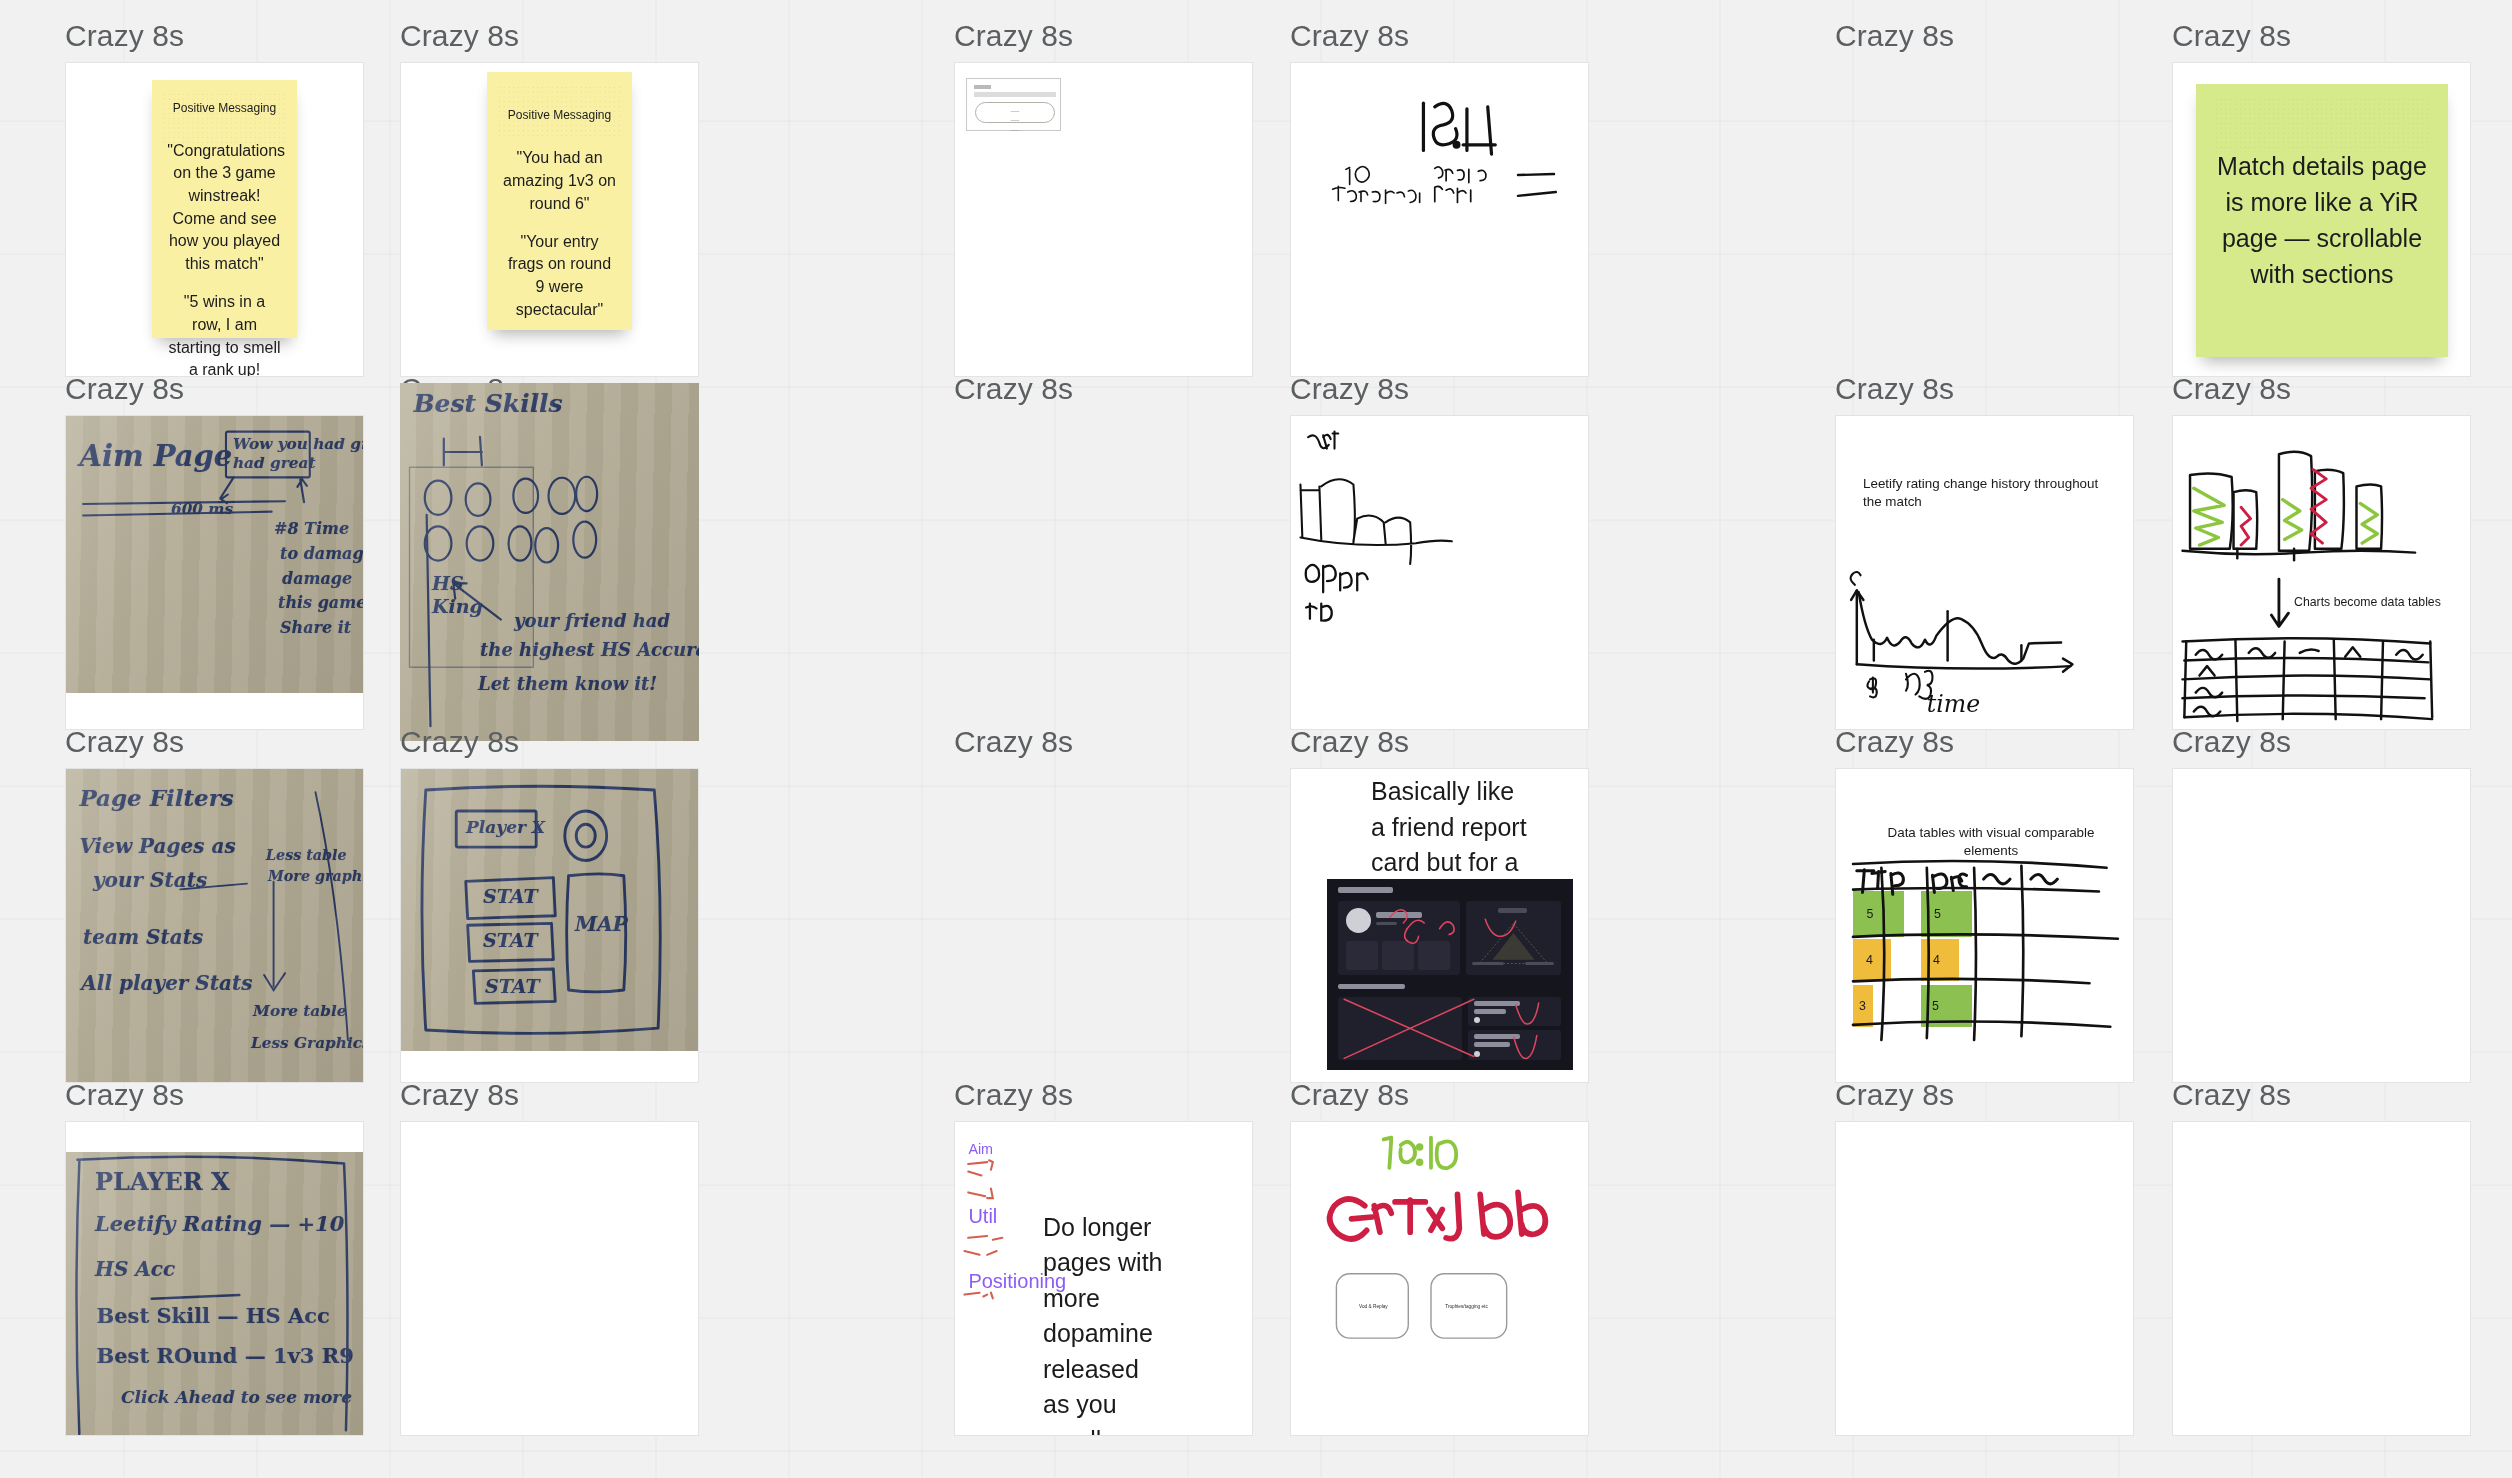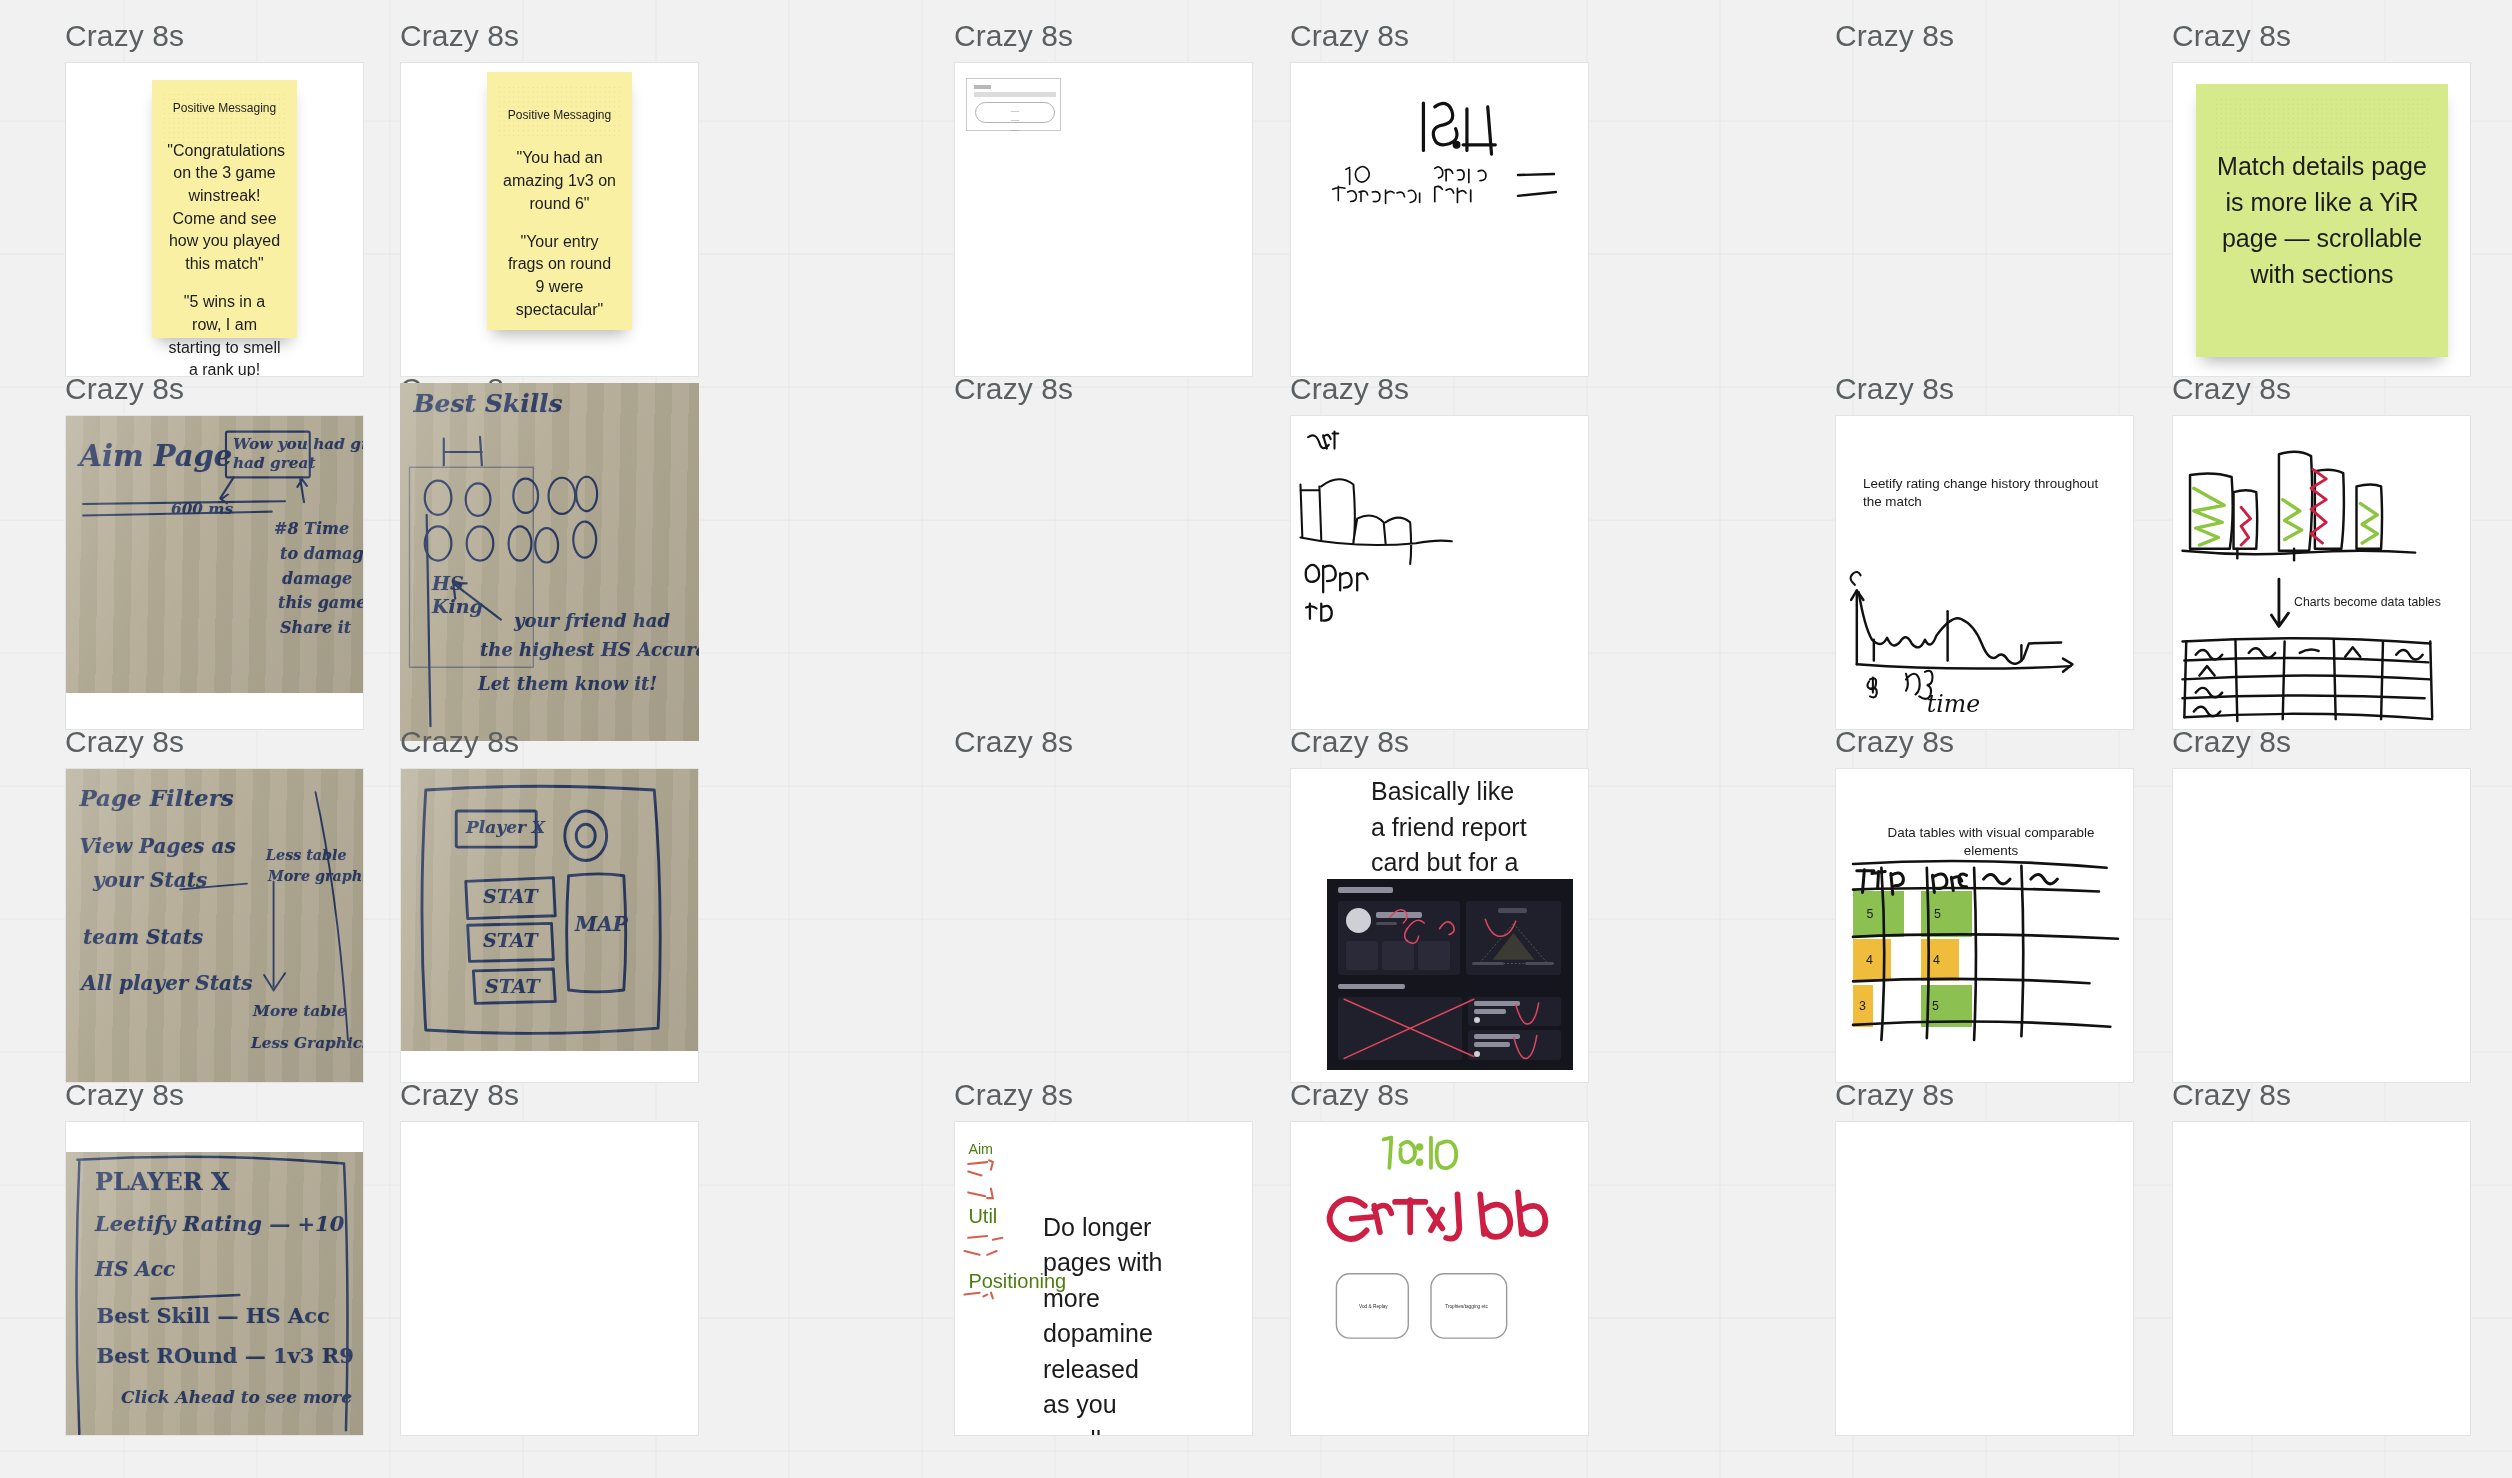--- a/index.html
+++ b/index.html
@@ -90,21 +90,21 @@
     position: absolute;
     font-size: 13.4px; color: #1b1b1b;
     line-height: 1.35;
     font-family: "Liberation Sans", sans-serif;
   }
   .big-label {
     position: absolute;
     font-size: 25px; color: #1b1b1b; line-height: 1.42;
   }
   .mid-label {
-    position: absolute; font-size: 18px; color:#4d7c0f; line-height:1.4;
+    position: absolute; font-size: 18px; color:#8b5cf6; line-height:1.4;
   }
 
   
   .wf {
     position: absolute; background: #fff;
     border: 1px solid #c9c9c9;
   }
   .wf-bar { position: absolute; background: #b9b9b9; }
   .wf-bar.light { background: #dcdcdc; }
   .wf-pill {

